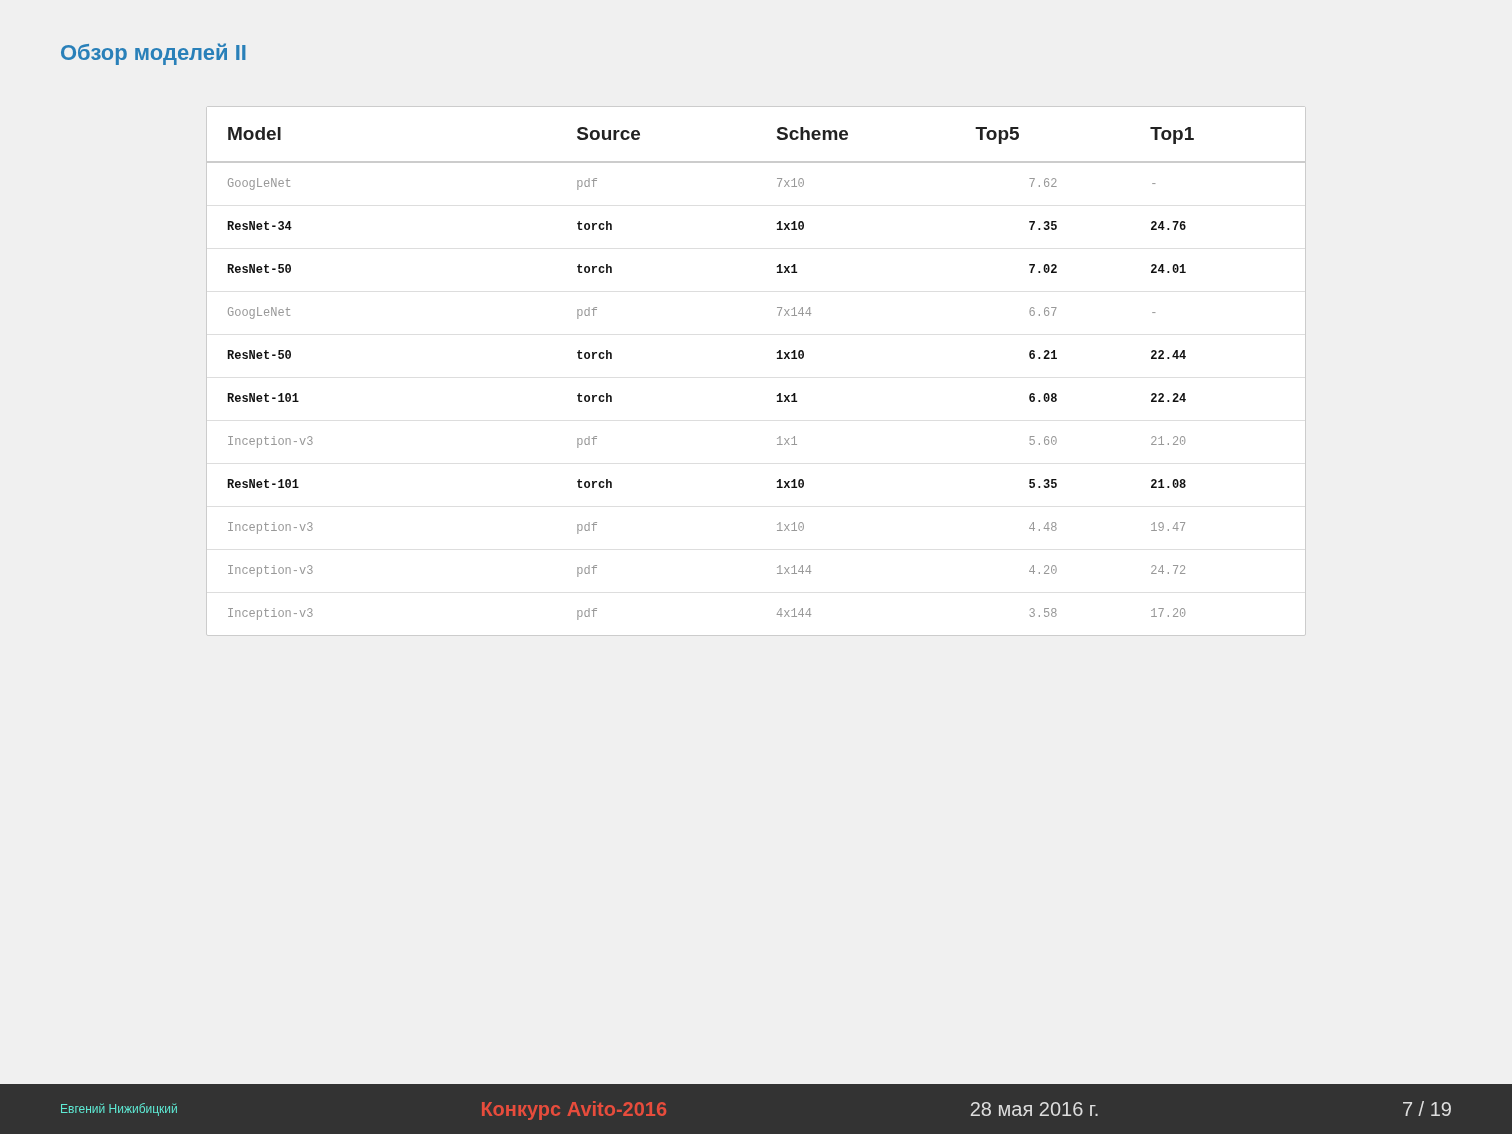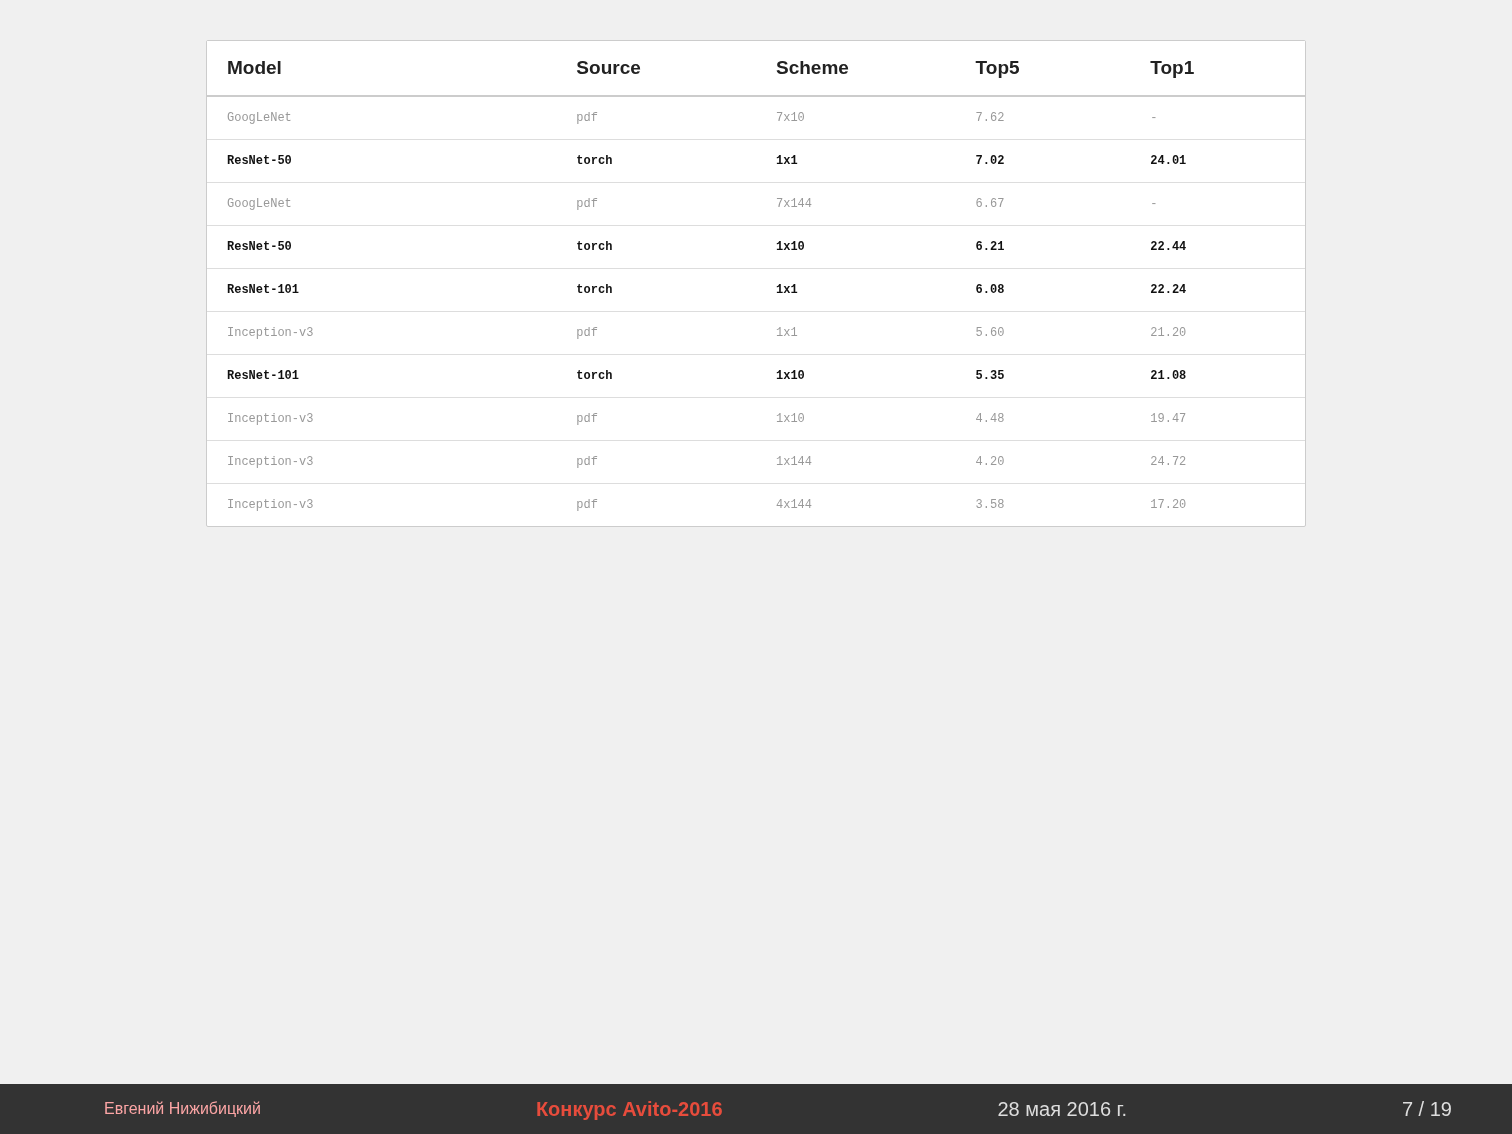--- a/index.html
+++ b/index.html
@@ -83,44 +83,43 @@
       color: #111;
     }
 
     .dim-row td {
       color: #999;
     }
 
     td.col-model { width: 280px; }
     td.col-source { width: 160px; }
     td.col-scheme { width: 160px; }
-    td.col-top5 { width: 140px; }
+    td.col-top5 { width: 140px; text-align: center; }
     td.col-top1 { width: 140px; }
 
     th.col-model { width: 280px; }
     th.col-source { width: 160px; }
     th.col-scheme { width: 160px; }
     th.col-top5 { width: 140px; }
     th.col-top1 { width: 140px; margin-top: 15px; }
 
     .footer {
       background: #333;
       color: #ddd;
       display: flex;
       justify-content: space-between;
       align-items: center;
       padding: 12px 60px;
       font-size: 16px;
       height: 50px;
     }
 
     .footer-author {
-      color: #fca5a5;
-      font-size: 16px;
-      margin-left: 44px;
+      color: #5eead4;
+      font-size: 12px;
     }
 
     .footer-contest {
       color: #e74c3c;
       font-size: 20px;
       font-weight: bold;
     }
 
     .footer-date {
       color: #ddd;
@@ -129,20 +128,21 @@
 
     .footer-page {
       color: #ddd;
       font-size: 20px;
     }
   </style>
 </head>
 <body>
 
 <div class="main-content">
+  <h2 class="page-subtitle">Обзор моделей II</h2>
 
   <div class="table-container">
     <table>
       <thead>
         <tr>
           <th class="col-model">Model</th>
           <th class="col-source">Source</th>
           <th class="col-scheme">Scheme</th>
           <th class="col-top5">Top5</th>
           <th class="col-top1">Top1</th>
@@ -150,20 +150,27 @@
       </thead>
       <tbody id="table-body">
       <tr class="dim-row">
             <td class="col-model">GoogLeNet</td>
             <td class="col-source">pdf</td>
             <td class="col-scheme">7x10</td>
             <td class="col-top5">7.62</td>
             <td class="col-top1">-</td>
           </tr>
           <tr class="bold-row">
+            <td class="col-model">ResNet-34</td>
+            <td class="col-source">torch</td>
+            <td class="col-scheme">1x10</td>
+            <td class="col-top5">7.35</td>
+            <td class="col-top1">24.76</td>
+          </tr>
+          <tr class="bold-row">
             <td class="col-model">ResNet-50</td>
             <td class="col-source">torch</td>
             <td class="col-scheme">1x1</td>
             <td class="col-top5">7.02</td>
             <td class="col-top1">24.01</td>
           </tr>
           <tr class="dim-row">
             <td class="col-model">GoogLeNet</td>
             <td class="col-source">pdf</td>
             <td class="col-scheme">7x144</td>

